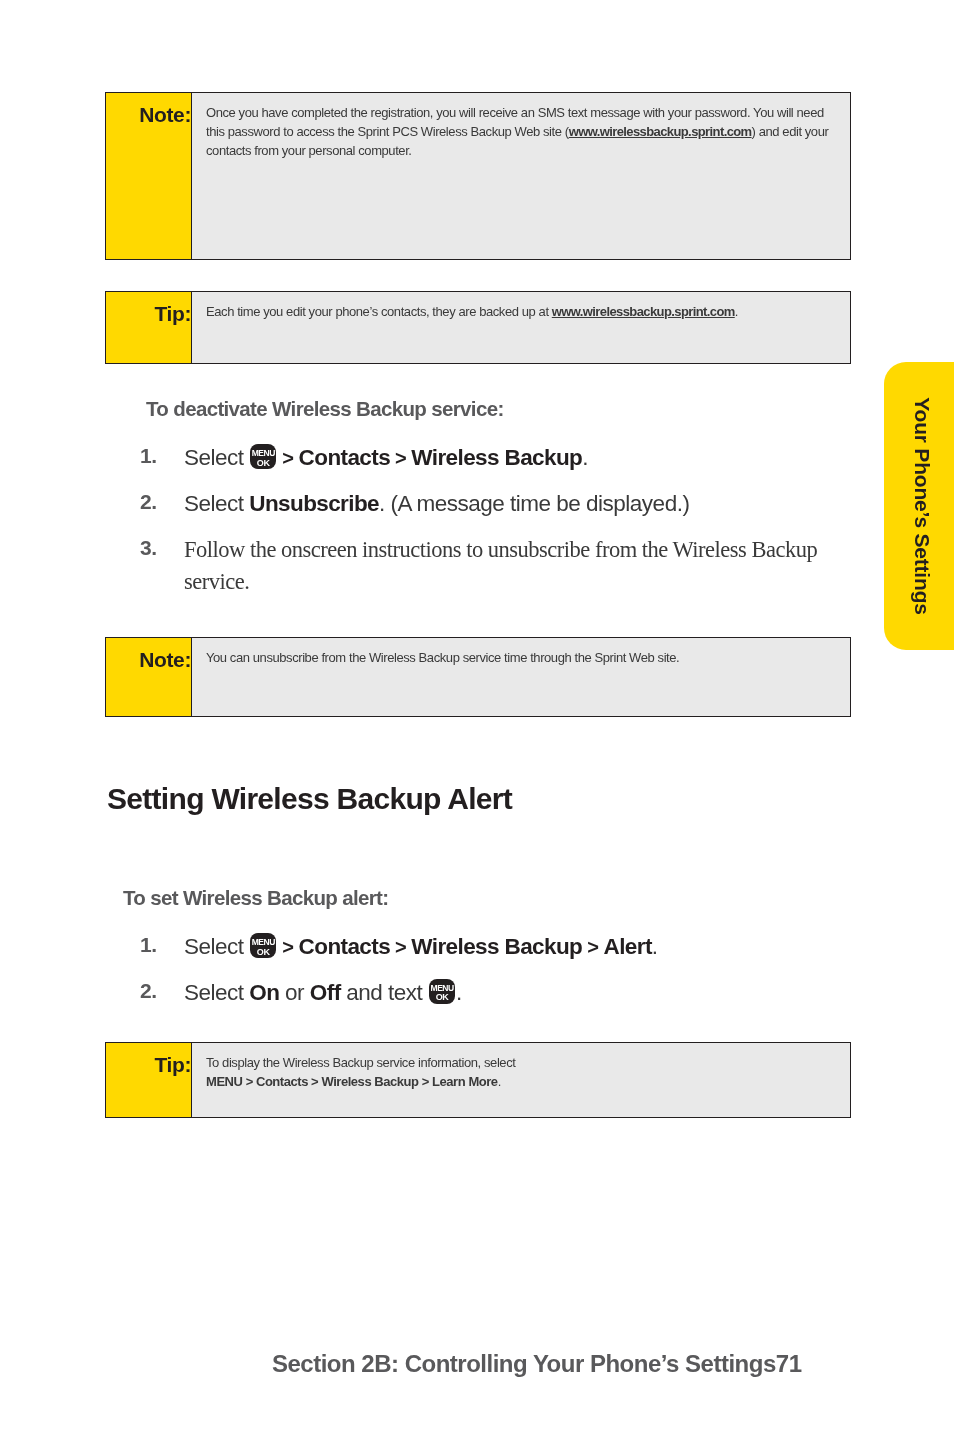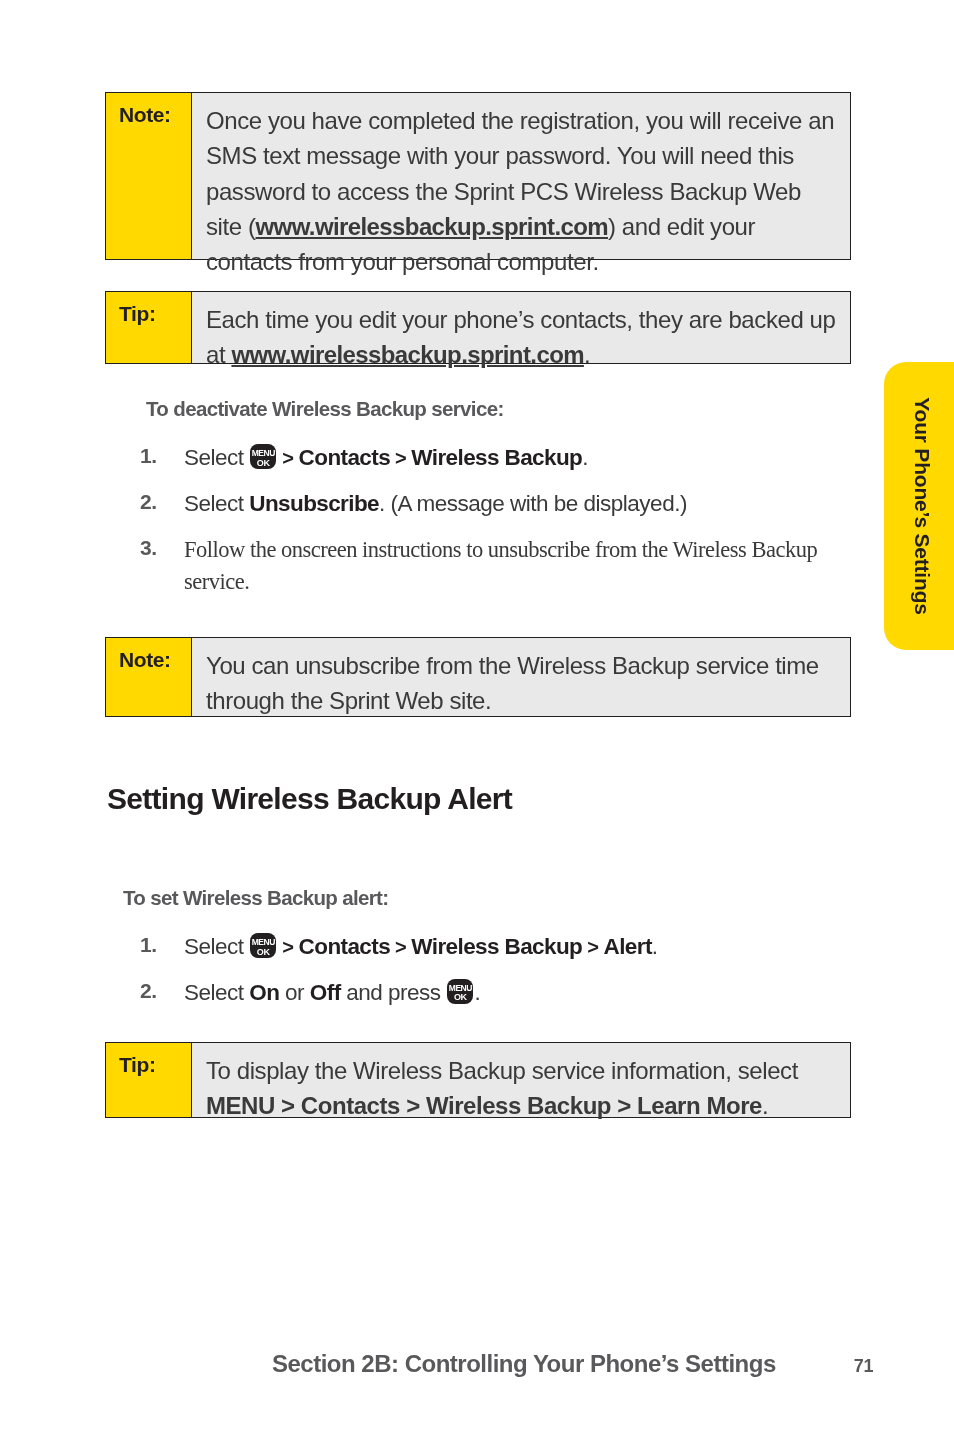--- a/index.html
+++ b/index.html
@@ -31,34 +31,34 @@
     background: #e9e9e9;
   }
   .callout-label {
     background: #ffd900;
     border-right: 1.5px solid #231f20;
     box-sizing: border-box;
     width: 86px;
     flex: 0 0 86px;
     display: flex;
     align-items: flex-start;
-    justify-content: flex-start;
+    justify-content: flex-end;
     padding: 11px 0 0 13px;
   }
   .callout-label span {
     font-weight: bold;
     font-size: 21px;
     letter-spacing: -0.4px;
     color: #231f20;
     line-height: 1;
   }
   .callout-body {
     flex: 1 1 auto;
     padding: 10px 14px 10px 14px;
-    font-size: 24px;
+    font-size: 13px;
     line-height: 1.47;
     color: #3a3a3a;
     letter-spacing: -0.42px;
   }
   .callout-body p {
     margin: 0;
   }
   .u {
     text-decoration: underline;
     font-weight: bold;
@@ -186,30 +186,28 @@
     letter-spacing: -0.2px;
   }
 
   
   .footer {
     position: absolute;
     display: flex;
     align-items: baseline;
     font-weight: bold;
     color: #59595b;
-    gap: 32px;
   }
   .footer-title {
     font-size: 24px;
     letter-spacing: -0.5px;
     font-style: normal;
   }
   .footer-page {
-    font-size: 18px;
-    margin-left: 46px;
+    font-size: 24px;
     letter-spacing: -0.3px;
   }
 </style>
 </head>
 <body>
 
 <div class="page">
 
   <div class="callout" style="left:105px; top:92px; width:746px; height:168px;">
     <div class="callout-label">
@@ -233,21 +231,21 @@
 
   <div class="olist" style="left:140px; top:442px; width:700px;">
 
     <div class="olist-item">
       <div class="olist-num">1.</div>
       <div class="olist-text"><span>Select </span><span class="menukey"><i class="k-menu">MENU</i><i class="k-ok">OK</i></span><span class="chev"> &gt; </span><b>Contacts</b><span class="chev"> &gt; </span><b>Wireless Backup</b><span>.</span></div>
     </div>
 
     <div class="olist-item" style="margin-top:8px;">
       <div class="olist-num">2.</div>
-      <div class="olist-text"><span>Select </span><b>Unsubscribe</b><span>. (A message with be displayed.)</span></div>
+      <div class="olist-text"><span>Select </span><b>Unsubscribe</b><span>. (A message time be displayed.)</span></div>
     </div>
 
     <div class="olist-item" style="margin-top:8px;">
       <div class="olist-num">3.</div>
       <div class="olist-text" style="max-width:660px;font-family:Liberation Serif, serif;">Follow the onscreen instructions to unsubscribe from the Wireless Backup service.</div>
     </div>
   </div>
 
   <div class="callout" style="left:105px; top:637px; width:746px; height:80px;">
     <div class="callout-label">
@@ -265,21 +263,21 @@
 
   <div class="olist" style="left:140px; top:931px; width:700px;">
 
     <div class="olist-item">
       <div class="olist-num">1.</div>
       <div class="olist-text"><span>Select </span><span class="menukey"><i class="k-menu">MENU</i><i class="k-ok">OK</i></span><span class="chev"> &gt; </span><b>Contacts</b><span class="chev"> &gt; </span><b>Wireless Backup</b><span class="chev"> &gt; </span><b>Alert</b><span>.</span></div>
     </div>
 
     <div class="olist-item" style="margin-top:9px;">
       <div class="olist-num">2.</div>
-      <div class="olist-text"><span>Select </span><b>On</b><span> or </span><b>Off</b><span> and press </span><span class="menukey"><i class="k-menu">MENU</i><i class="k-ok">OK</i></span><span>.</span></div>
+      <div class="olist-text"><span>Select </span><b>On</b><span> or </span><b>Off</b><span> and text </span><span class="menukey"><i class="k-menu">MENU</i><i class="k-ok">OK</i></span><span>.</span></div>
     </div>
   </div>
 
   <div class="callout" style="left:105px; top:1042px; width:746px; height:76px;">
     <div class="callout-label">
       <span>Tip:</span>
     </div>
     <div class="callout-body">
       <p><span>To display the Wireless Backup service information, select</span><br><span class="bold-run">MENU &gt; Contacts &gt; Wireless Backup &gt; Learn More</span><span>.</span></p>
     </div>

